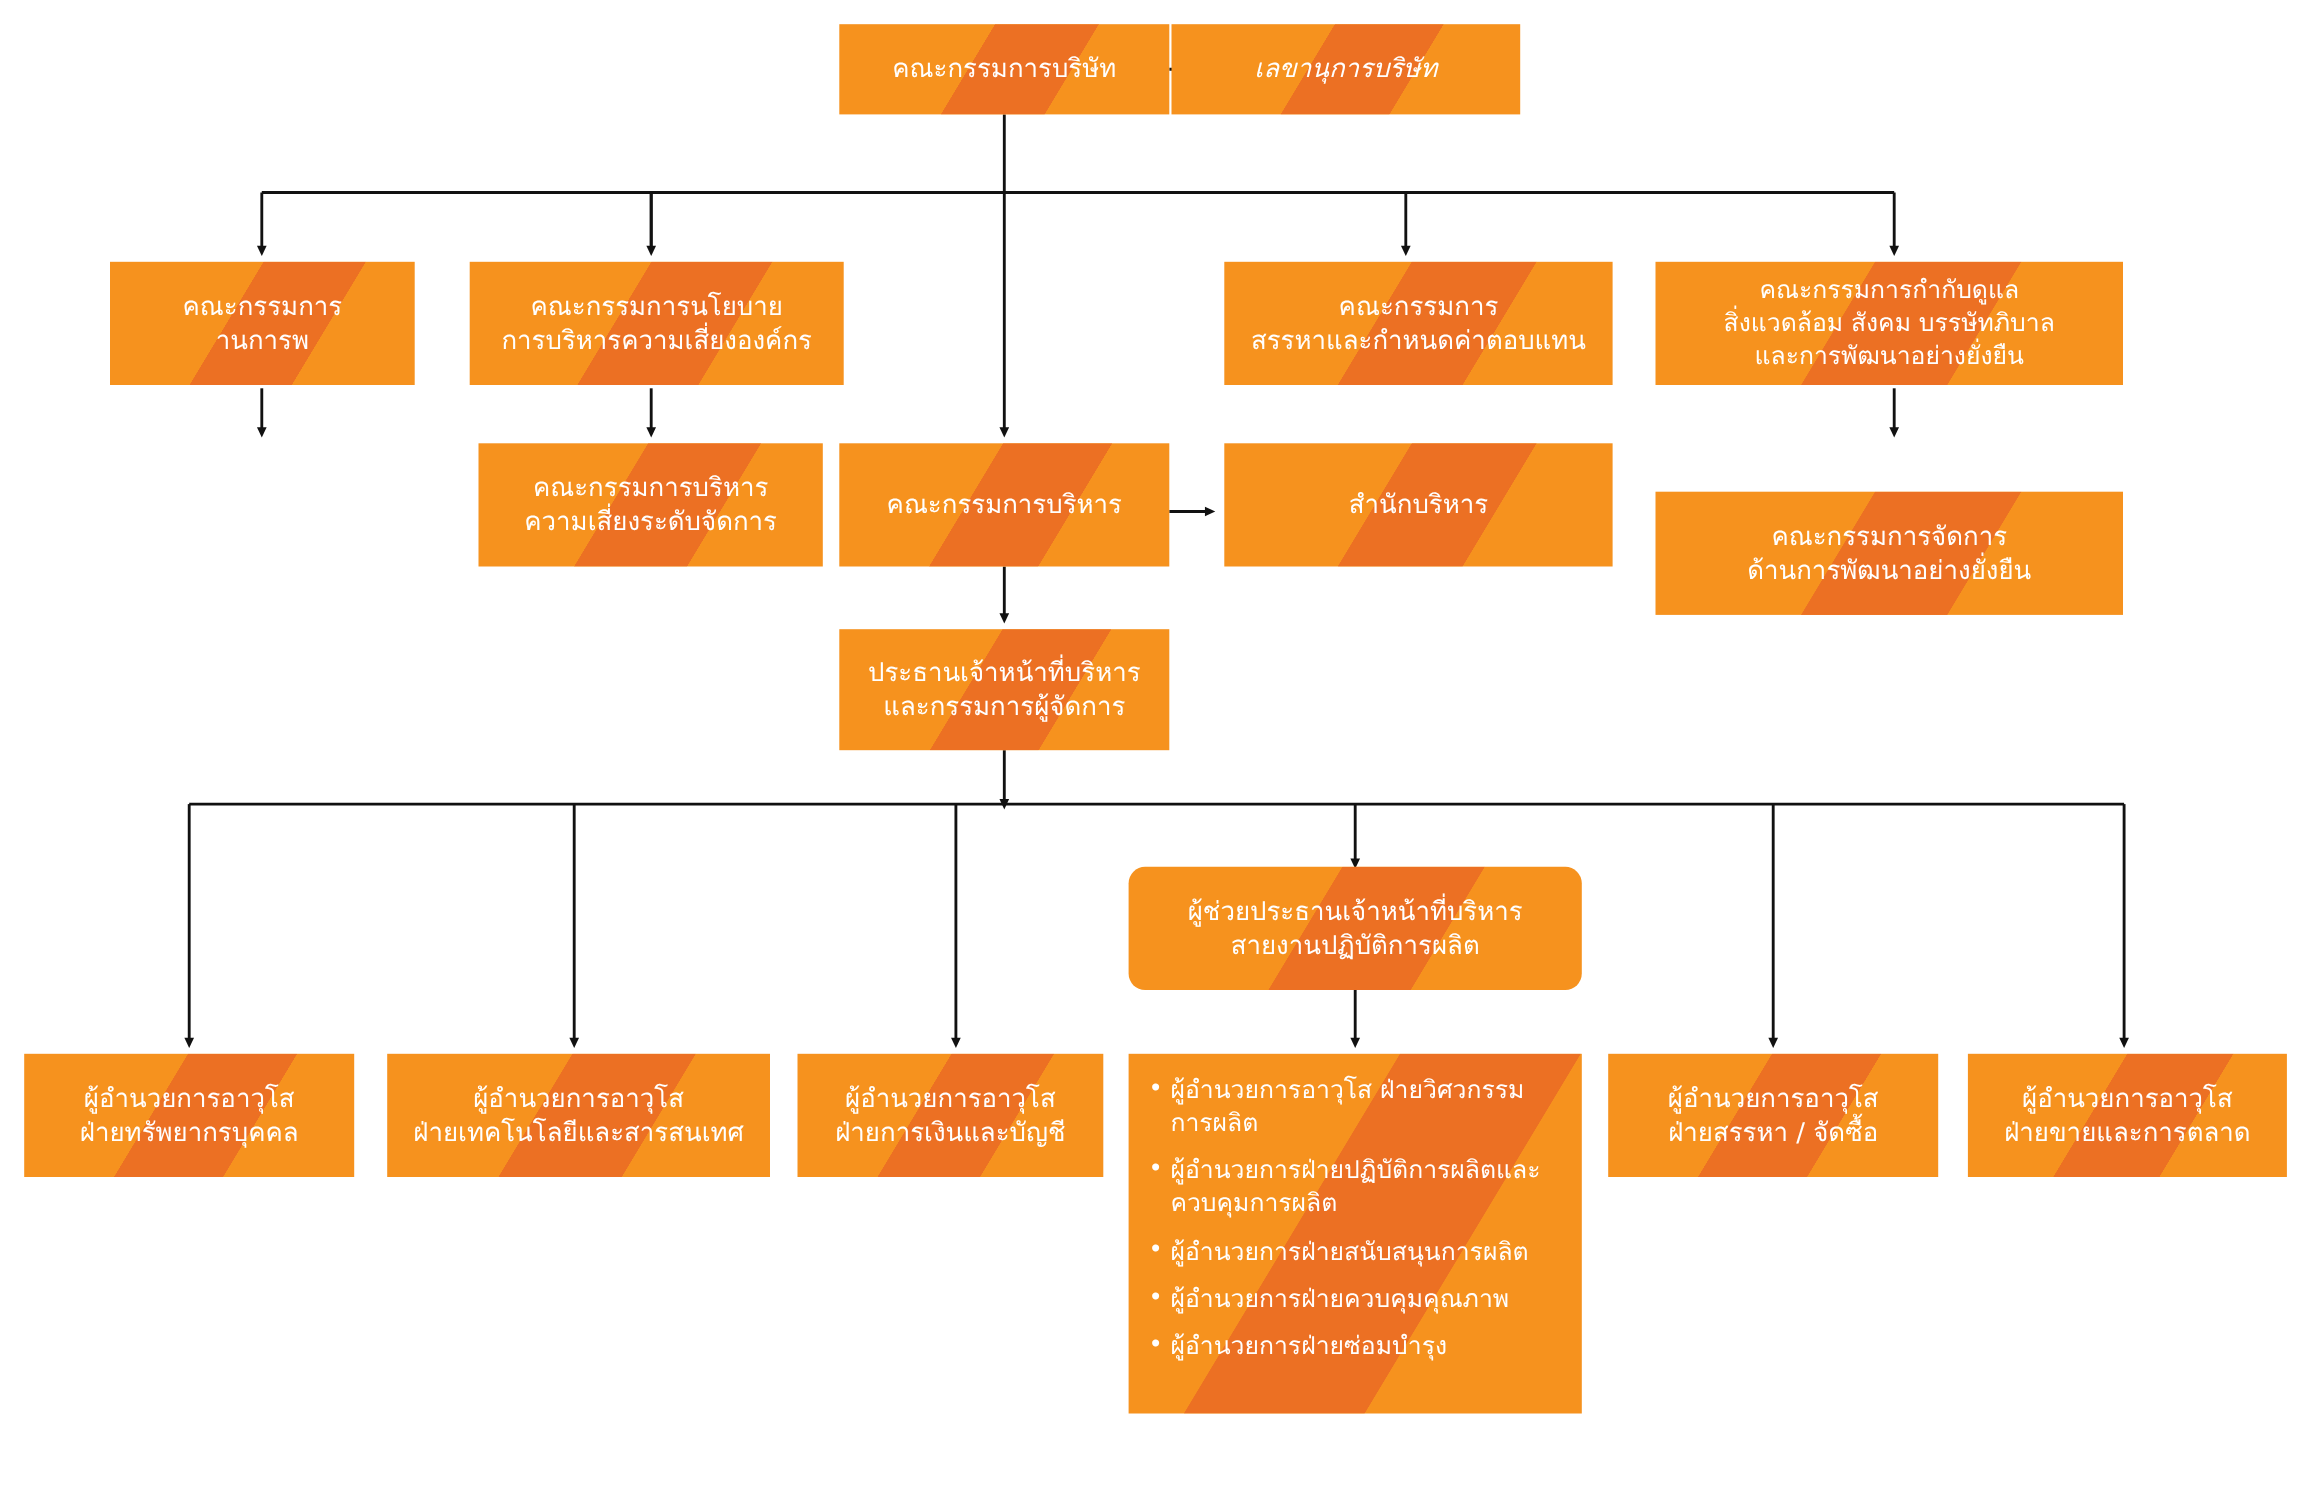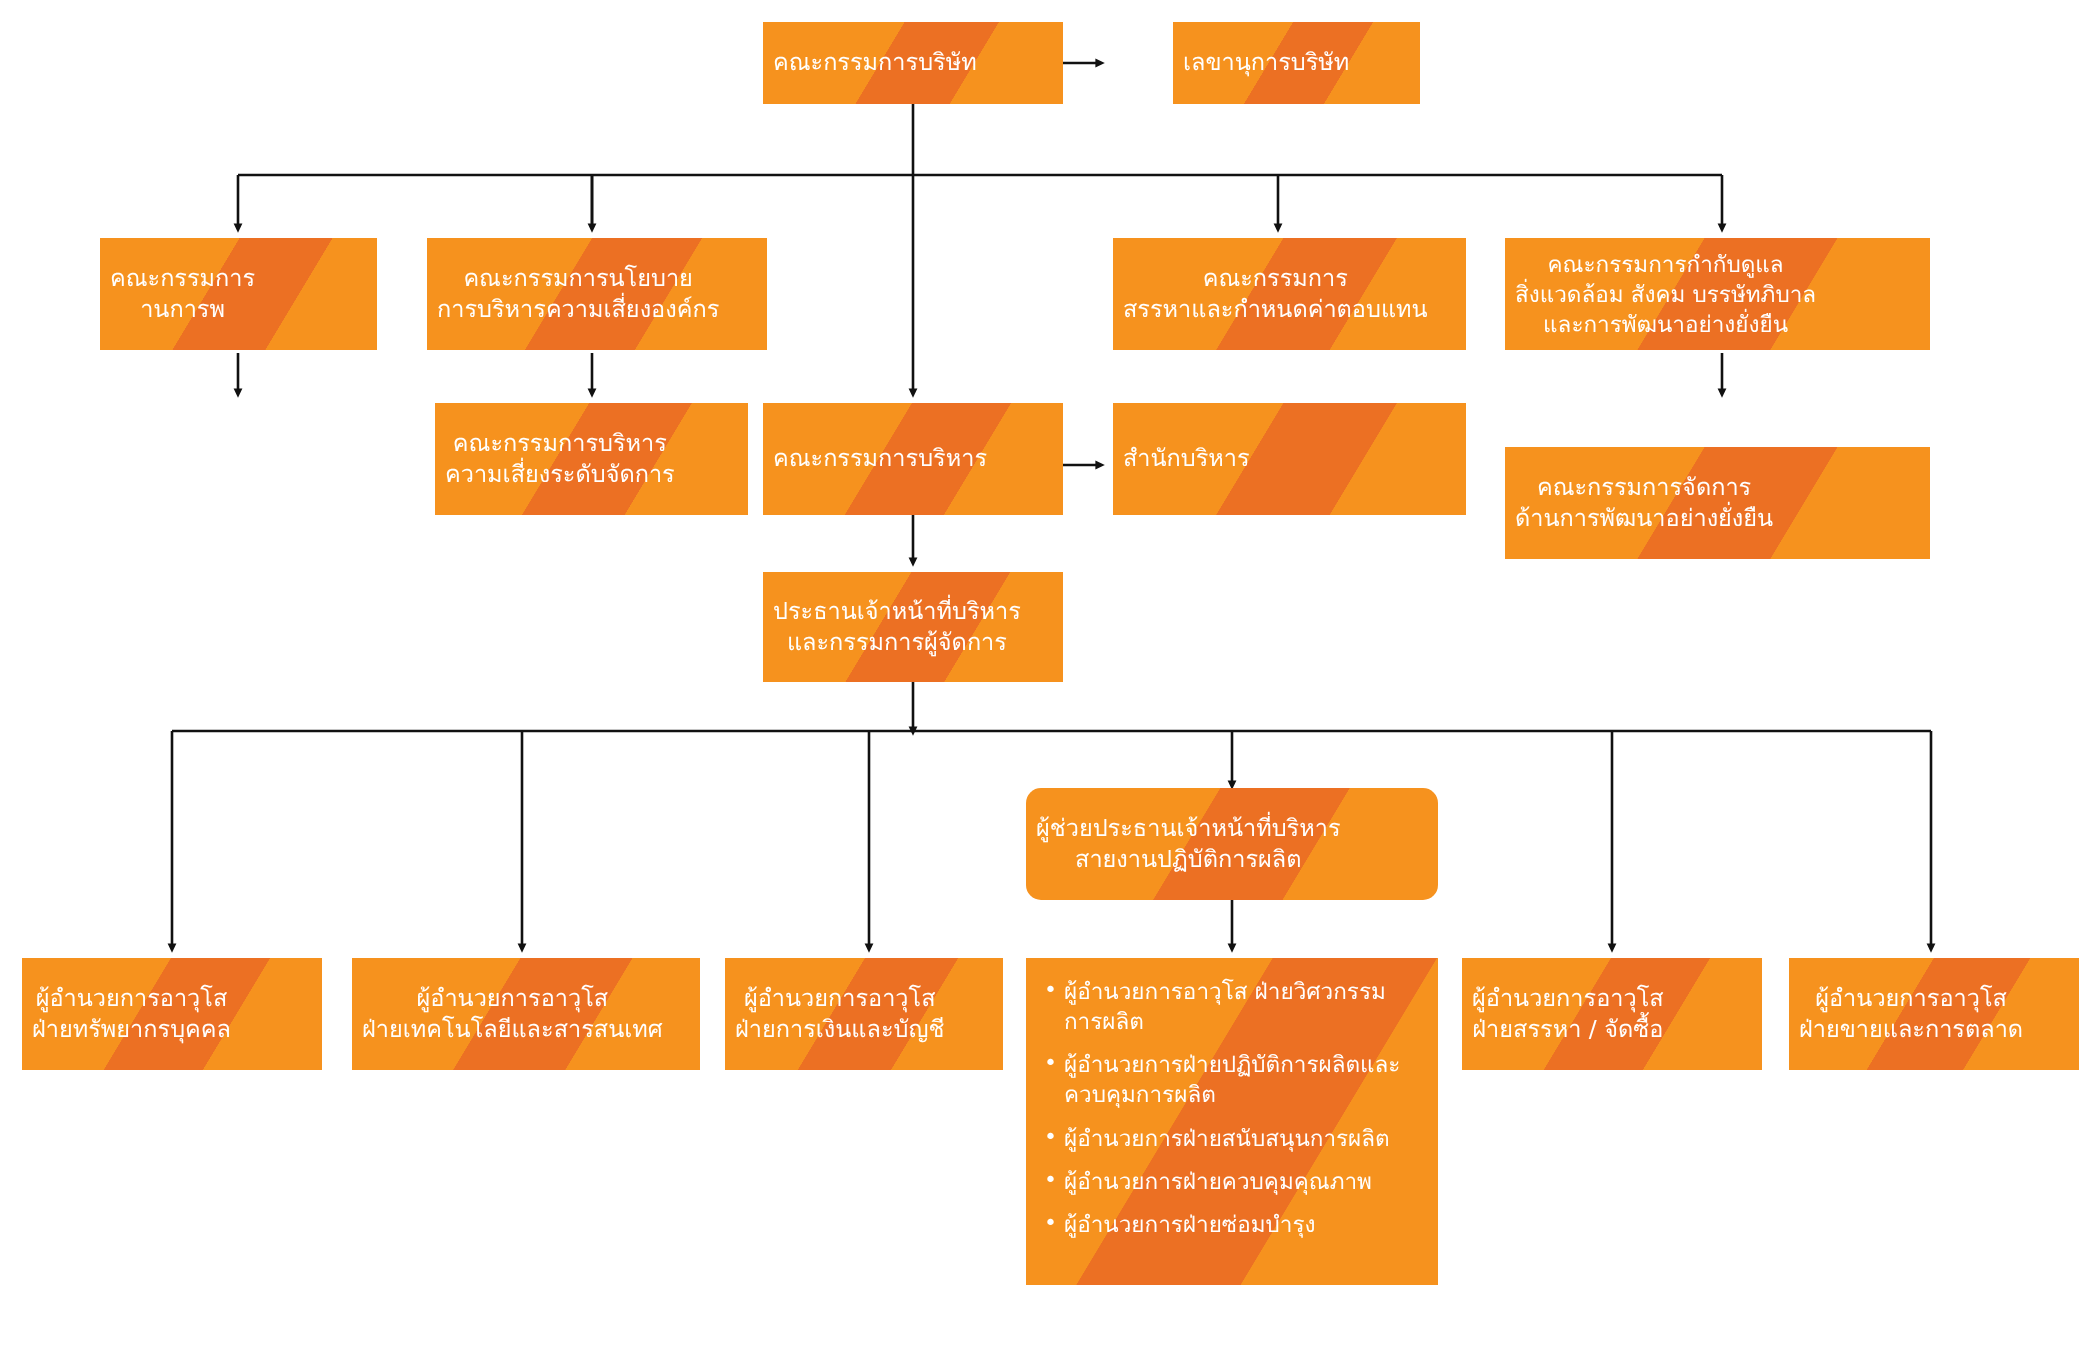--- a/index.html
+++ b/index.html
@@ -7,21 +7,21 @@
        font-family:"DejaVu Sans","Liberation Sans",sans-serif;}
   #stage{position:relative;width:2100px;height:1350px;background:#fff;}
 
   
   #wires{position:absolute;left:0;top:0;width:2100px;height:1350px;}
 
   
   .box{position:absolute;box-sizing:border-box;
        background:#F6921E;
        color:#ffffff;
-       display:flex;align-items:center;
+       display:flex;align-items:center;justify-content:center;
        text-align:center;
        overflow:hidden;
        line-height:1.34;
        z-index:3;}
   
   .box::before{content:"";position:absolute;left:0;top:0;right:0;bottom:0;
        background:linear-gradient(121deg,
             rgba(0,0,0,0) 0%,
             rgba(0,0,0,0) 40.5%,
             #EC7023 40.6%,
@@ -91,21 +91,21 @@
       <path d="M1931,731 L1931,948" marker-end="url(#arw)"></path>
     </g>
   </svg>
 
   <div class="box fs23" style="left:763px;top:22px;width:300px;height:82px;">
     <div class="txt">
         <div>คณะกรรมการบริษัท</div>
       </div>
   </div>
 
-  <div class="box fs23" style="left:1173px;top:22px;width:247px;height:82px;">
+  <div class="box fs23" style="left:1065px;top:22px;width:317px;height:82px;font-style:italic;">
     <div class="txt">
         <div>เลขานุการบริษัท</div>
       </div>
   </div>
 
   <div class="box fs23" style="left:100px;top:238px;width:277px;height:112px;">
     <div class="txt">
         <div>คณะกรรมการ</div>
         <div>านการพ</div>
       </div>

